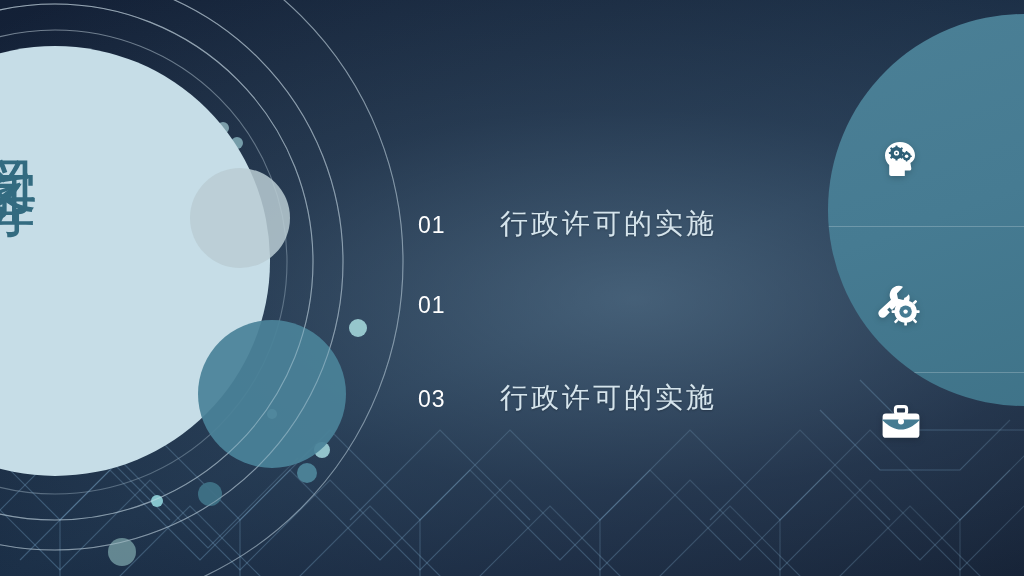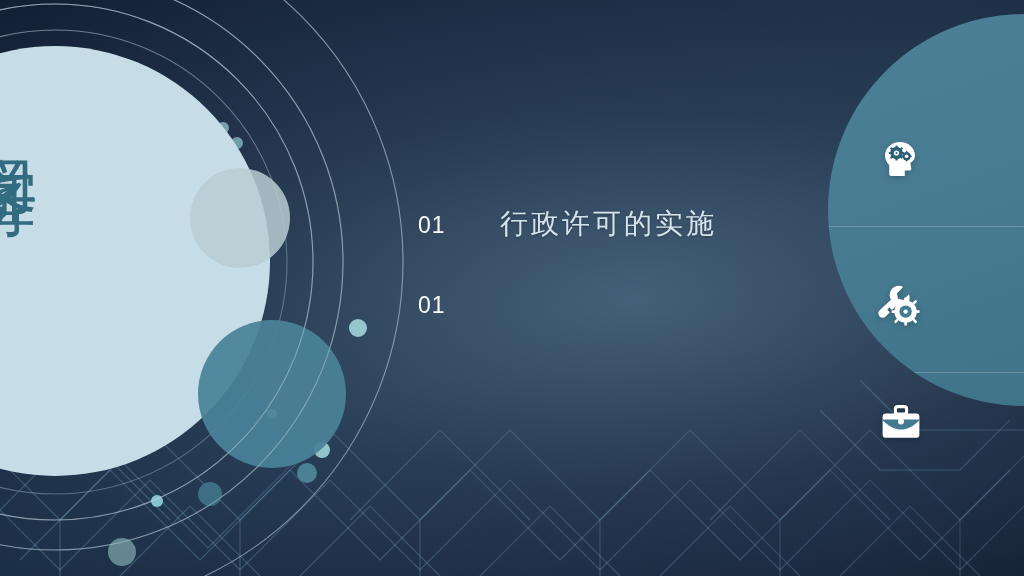--- a/index.html
+++ b/index.html
@@ -207,15 +207,19 @@
   </div>
 
   <div class="list">
     <div class="row">
       <span class="num">01</span>
       <span class="txt">行政许可的实施</span>
     </div>
     <div class="row">
       <span class="num">01</span>
     </div>
+    <div class="row">
+      <span class="num">03</span>
+      <span class="txt">行政许可的实施</span>
+    </div>
   </div>
 
 </div>
 
 </body></html>

